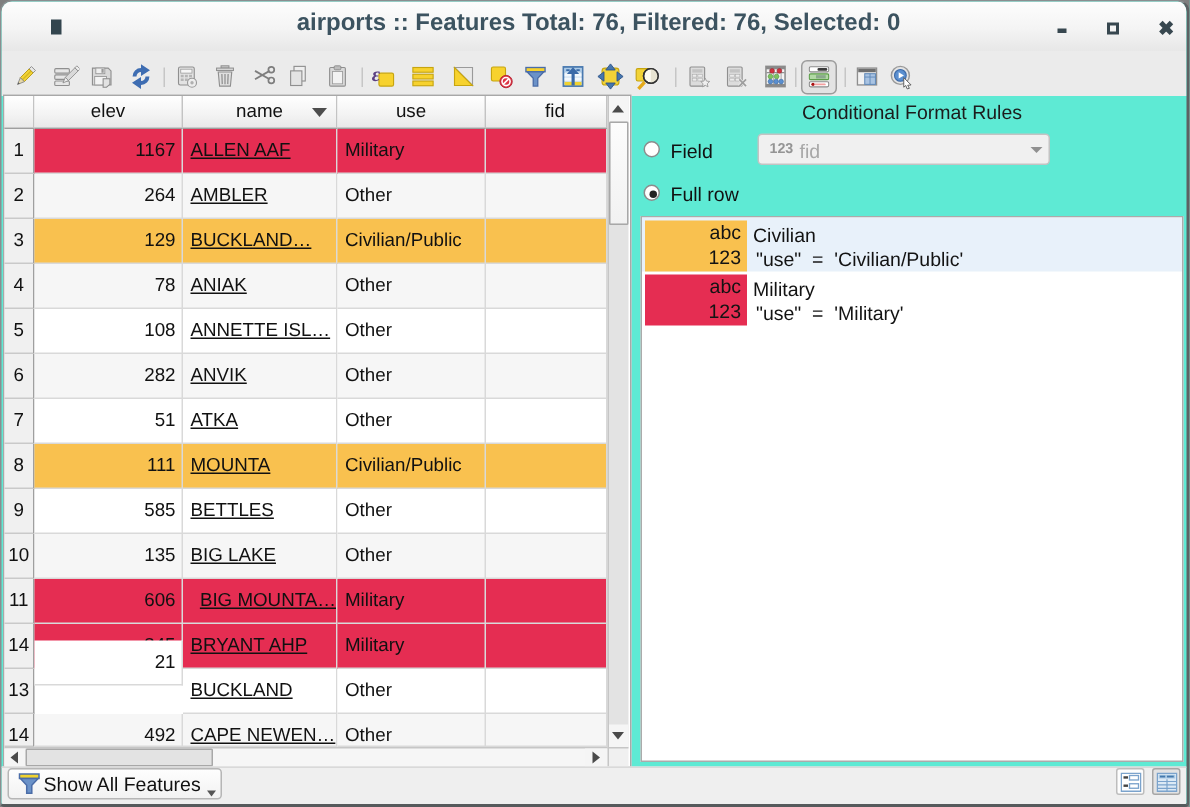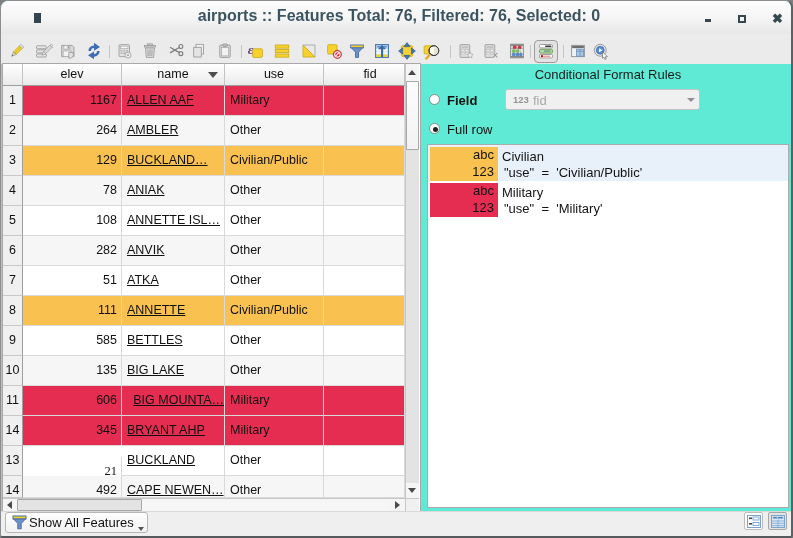--- a/index.html
+++ b/index.html
@@ -341,21 +341,21 @@
 <div class="cell c-name r-alt" style="top:235px;">ANVIK</div>
 <div class="cell c-use r-alt" style="top:235px;">Other</div>
 <div class="cell c-fid r-alt" style="top:235px;"></div>
 <div class="rn" style="top:265px;">7</div>
 <div class="cell c-elev r-wht" style="top:265px;">51</div>
 <div class="cell c-name r-wht" style="top:265px;">ATKA</div>
 <div class="cell c-use r-wht" style="top:265px;">Other</div>
 <div class="cell c-fid r-wht" style="top:265px;"></div>
 <div class="rn" style="top:295px;">8</div>
 <div class="cell c-elev r-org" style="top:295px;">111</div>
-<div class="cell c-name r-org" style="top:295px;">ANNETTE</div>
+<div class="cell c-name r-org" style="top:295px;">MOUNTA</div>
 <div class="cell c-use r-org" style="top:295px;">Civilian/Public</div>
 <div class="cell c-fid r-org" style="top:295px;"></div>
 <div class="rn" style="top:325px;">9</div>
 <div class="cell c-elev r-wht" style="top:325px;">585</div>
 <div class="cell c-name r-wht" style="top:325px;">BETTLES</div>
 <div class="cell c-use r-wht" style="top:325px;">Other</div>
 <div class="cell c-fid r-wht" style="top:325px;"></div>
 <div class="rn" style="top:355px;">10</div>
 <div class="cell c-elev r-alt" style="top:355px;">135</div>
 <div class="cell c-name r-alt" style="top:355px;">BIG LAKE</div>
@@ -365,21 +365,21 @@
 <div class="cell c-elev r-red" style="top:385px;">606</div>
 <div class="cell c-name r-red" style="top:385px;text-align:right;">BIG MOUNTA…</div>
 <div class="cell c-use r-red" style="top:385px;">Military</div>
 <div class="cell c-fid r-red" style="top:385px;"></div>
 <div class="rn" style="top:415px;">14</div>
 <div class="cell c-elev r-red" style="top:415px;">345</div>
 <div class="cell c-name r-red" style="top:415px;">BRYANT AHP</div>
 <div class="cell c-use r-red" style="top:415px;">Military</div>
 <div class="cell c-fid r-red" style="top:415px;"></div>
 <div class="rn" style="top:445px;">13</div>
-<div class="cell c-elev r-wht" style="top:456px;font-family:Liberation Serif, serif;">21</div>
+<div class="cell c-elev r-wht" style="top:426px;">21</div>
 <div class="cell c-name r-wht" style="top:445px;">BUCKLAND</div>
 <div class="cell c-use r-wht" style="top:445px;">Other</div>
 <div class="cell c-fid r-wht" style="top:445px;"></div>
 <div class="rn" style="top:475px;height:22px;line-height:29px;">14</div>
 <div class="cell c-elev r-alt" style="top:475px;height:22px;line-height:29px;">492</div>
 <div class="cell c-name r-alt" style="top:475px;height:22px;line-height:29px;">CAPE NEWEN…</div>
 <div class="cell c-use r-alt" style="top:475px;height:22px;line-height:29px;">Other</div>
 <div class="cell c-fid r-alt" style="top:475px;height:22px;line-height:29px;"></div>
 <div class="vsb"></div>
 <div class="sbtn" style="left:405px;top:63px;width:13px;height:17px;"></div>
@@ -390,21 +390,21 @@
 <div class="hsb"></div>
 <div class="sbtn" style="left:2px;top:498px;width:14px;height:12px;"></div>
 <div class="arr" style="left:6px;top:500px;border-top:4.5px solid transparent;border-bottom:4.5px solid transparent;border-right:5px solid #4a4a4a;"></div>
 <div class="hthumb"></div>
 <div class="sbtn" style="left:389px;top:498px;width:15px;height:12px;"></div>
 <div class="arr" style="left:394px;top:500px;border-top:4.5px solid transparent;border-bottom:4.5px solid transparent;border-left:5px solid #4a4a4a;"></div>
 <div class="corner"></div>
 
   <div class="ptitle">Conditional Format Rules</div>
   <div class="radio" style="left:428px; top:93px;"></div>
-  <div class="rlabel" style="left:446px; top:92px;font-weight:bold;">Field</div>
+  <div class="rlabel" style="left:446px; top:92px;">Field</div>
   <div class="combo">
     <span style="position:absolute;left:7px;top:4px;font-size:9.5px;font-weight:bold;color:#949494;">123</span>
     <span style="position:absolute;left:27px;top:3px;font-size:13px;color:#a8a8a8;">fid</span>
     <span class="arr" style="left:181px;top:8px;border-left:4px solid transparent;border-right:4px solid transparent;border-top:4.5px solid #909090;"></span>
   </div>
   <div class="radio" style="left:428px; top:122px;">
       <div class="rdot"></div>
     </div>
   <div class="rlabel" style="left:446px; top:121px;">Full row</div>
 

